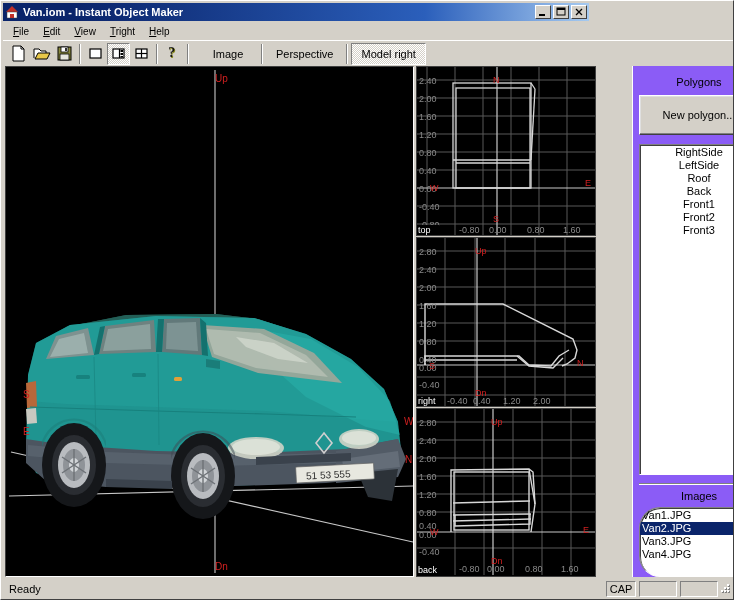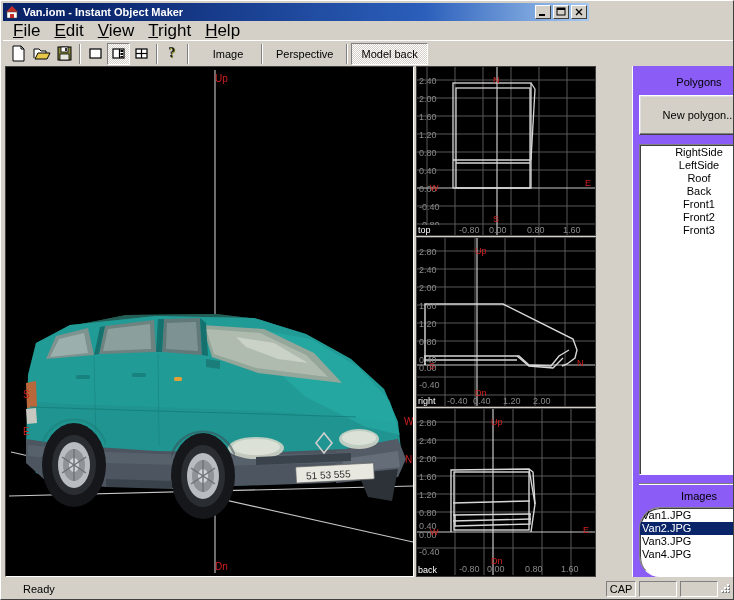--- a/index.html
+++ b/index.html
@@ -49,21 +49,21 @@
     font-size: 9px; line-height: 12px; text-align: center; color: #000;
   }
 
   
   .menubar {
     position: absolute; left: 2px; top: 21px; width: 730px; height: 18px;
     background: #d4d0c8; display: flex; align-items: center;
     padding-left: 3px; box-sizing: border-box;
   }
   .menuitem {
-    padding: 2px 7px; font-size: 17px; color: #000; cursor: default; text-align: right;
+    padding: 2px 7px; font-size: 10px; color: #000; cursor: default; text-align: right;
   }
   .menuitem u { text-decoration: underline; }
 
   
   .toolbar {
     position: absolute; left: 2px; top: 39px; width: 730px; height: 26px;
     background: #d4d0c8; display: flex; align-items: center;
     border-top: 1px solid #ffffff;
     box-sizing: border-box;
   }
@@ -290,21 +290,21 @@
       </svg>
     </div>
 
     <div class="tbsep"></div>
     <div style="width:6px"></div>
 
     <div class="tb-textbtn">Image</div>
     <div class="tbsep"></div>
     <div class="tb-textbtn">Perspective</div>
     <div class="tbsep"></div>
-    <div class="tb-textbtn pressed">Model back</div>
+    <div class="tb-textbtn pressed">Model right</div>
   </div>
 
   <div class="client">
 
     <div class="viewport-3d">
       <svg width="407" height="509" viewBox="0 0 407 509" style="display:block">
         <rect x="0" y="0" width="407" height="509" fill="#000000"></rect>
 
         <line x1="209" y1="3" x2="209" y2="506" stroke="#c8c8c8" stroke-width="1.1"></line>
         <line x1="5" y1="385" x2="407" y2="475" stroke="#c8c8c8" stroke-width="1.1"></line>
@@ -600,21 +600,21 @@
       <div class="listbox" style="margin:5px 6px 0 6px; height:70px;border-radius:21px;">
         <div class="litem">Van1.JPG</div>
         <div class="litem sel">Van2.JPG</div>
         <div class="litem">Van3.JPG</div>
         <div class="litem">Van4.JPG</div>
       </div>
     </div>
   </div>
 
   <div class="statusbar">
-    <div class="status-pane" style="flex:1; margin-left:16px; border:none; padding-left:4px;">Ready</div>
+    <div class="status-pane" style="flex:1; margin-left:2px; border:none; padding-left:4px;">Ready</div>
     <div class="status-pane" style="width:30px; justify-content:center;text-align:center;">CAP</div>
     <div class="status-pane" style="width:38px; margin-left:3px;"></div>
     <div class="status-pane" style="width:38px; margin-left:3px;"></div>
     <div class="grip">
       <i style="left:9px; top:2px;"></i>
       <i style="left:6px; top:5px;"></i>
         <i style="left:9px; top:5px;"></i>
       <i style="left:3px; top:8px;"></i>
         <i style="left:6px; top:8px;"></i>
         <i style="left:9px; top:8px;"></i>

